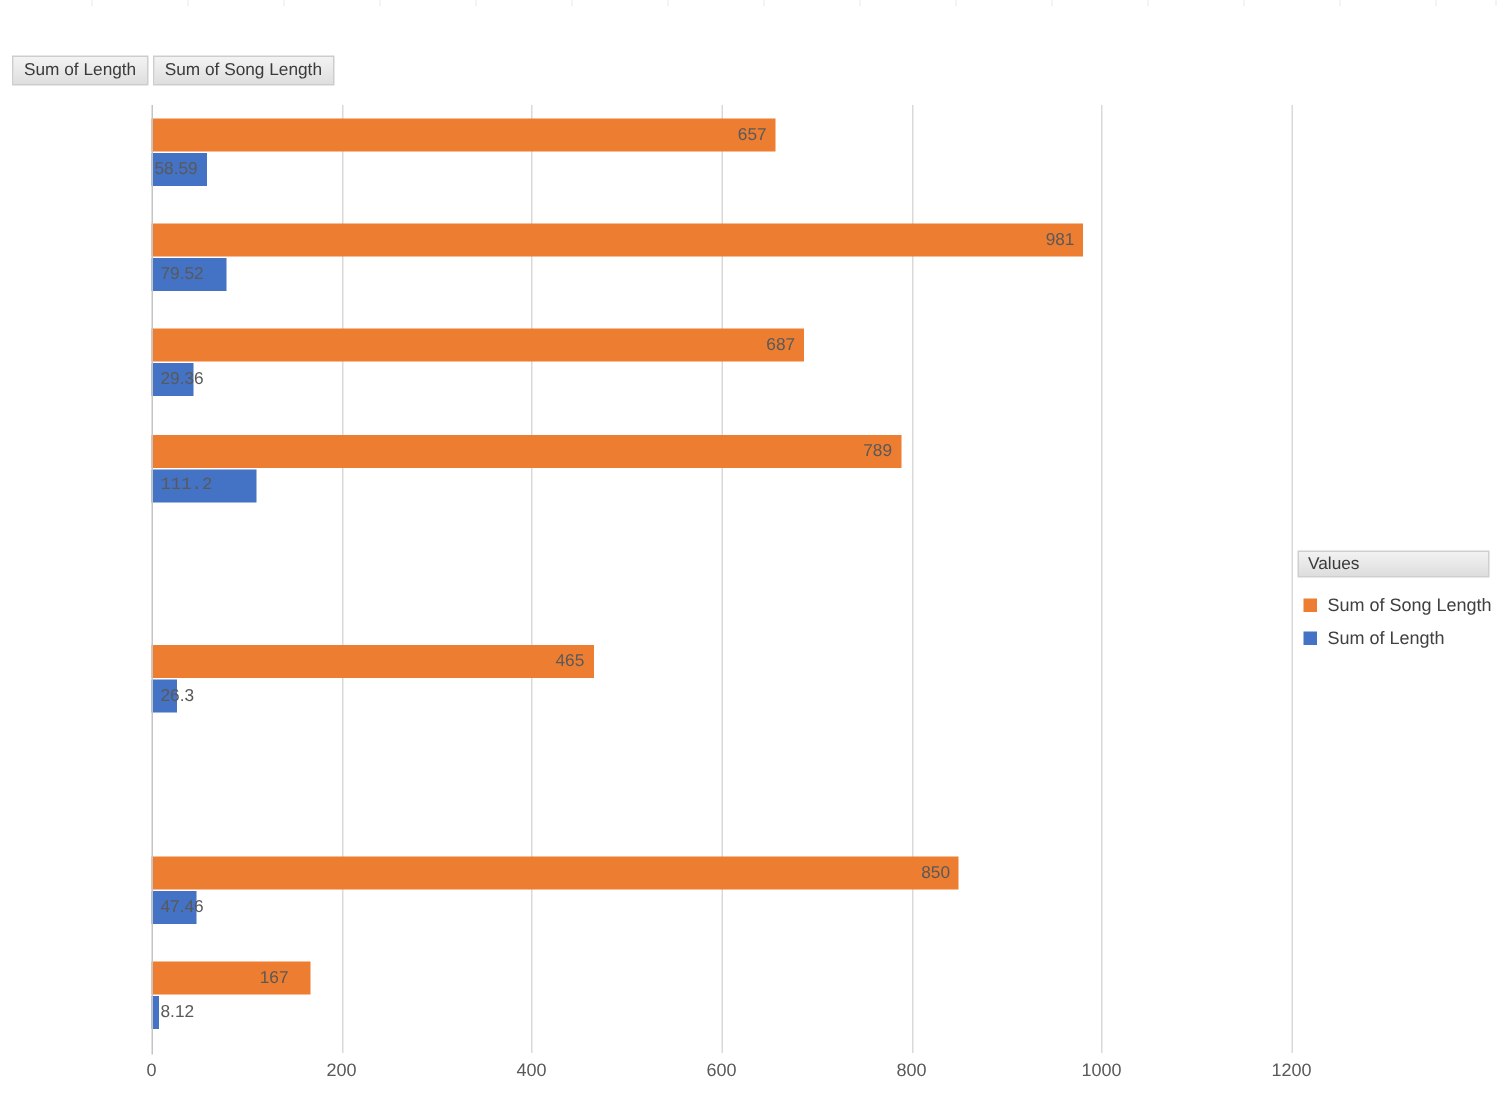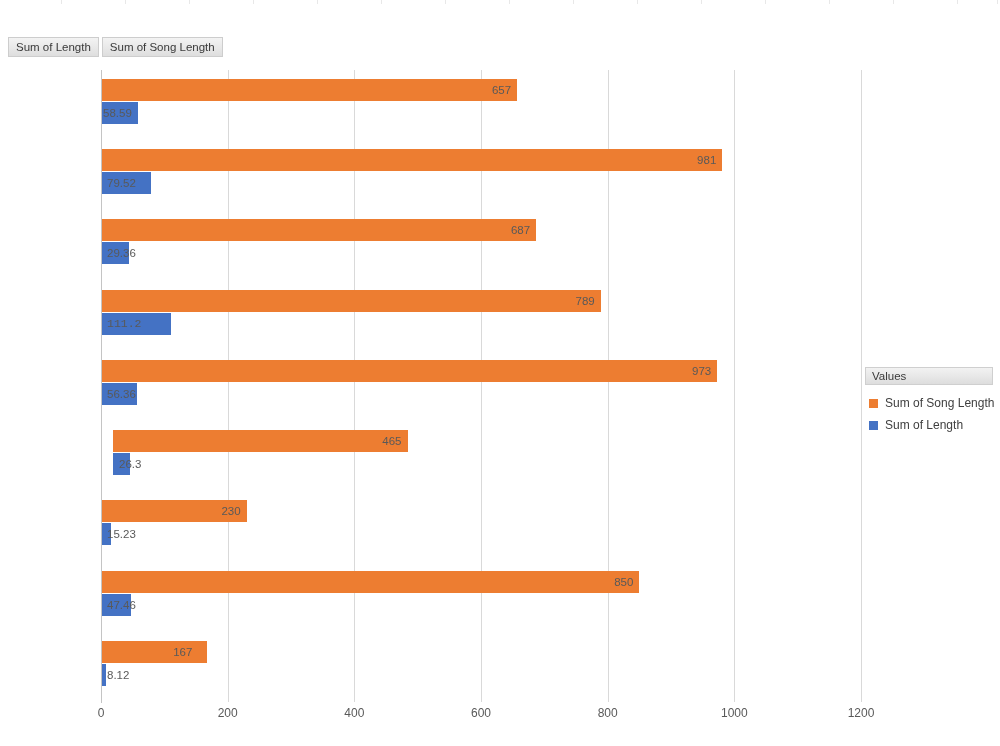--- a/index.html
+++ b/index.html
@@ -239,37 +239,25 @@
       <div class="bar-lbl song" style="left: 393.1px; width: 36px; text-align: right;">687</div>
       <div class="bar len" style="width: 28.3227px; background: rgb(68, 114, 196);"></div>
       <div class="bar-lbl len" style="left: 6px;">29.36</div>
     </div>
     <div class="cat-row" style="top: 210.667px; height: 70.2222px;">
       <div class="bar song" style="width: 499.7px; background: rgb(237, 125, 49);"></div>
       <div class="bar-lbl song" style="left: 457.7px; width: 36px; text-align: right;">789</div>
       <div class="bar len" style="width: 70.4267px; background: rgb(68, 114, 196);"></div>
       <div class="bar-lbl len" style="left: 6px; font-family: Liberation Mono, monospace;">111.2</div>
     </div>
-    <div class="cat-row" style="top: 280.889px; height: 70.2222px;">
-      <div class="bar song" style="width: 616.233px; background: rgb(237, 125, 49);"></div>
-      <div class="bar-lbl song" style="left: 574.233px; width: 36px; text-align: right;">973</div>
-      <div class="bar len" style="width: 35.6947px; background: rgb(68, 114, 196);"></div>
-      <div class="bar-lbl len" style="left: 6px;">56.36</div>
-    </div>
-    <div class="cat-row" style="top: 351.111px; height: 70.2222px; margin-left: 12px;">
+    <div class="cat-row" style="top: 351.111px; height: 70.2222px;">
       <div class="bar song" style="width: 294.5px; background: rgb(237, 125, 49);"></div>
       <div class="bar-lbl song" style="left: 252.5px; width: 36px; text-align: right;">465</div>
       <div class="bar len" style="width: 16.6567px; background: rgb(68, 114, 196);"></div>
       <div class="bar-lbl len" style="left: 6px;">26.3</div>
-    </div>
-    <div class="cat-row" style="top: 421.333px; height: 70.2222px;">
-      <div class="bar song" style="width: 145.667px; background: rgb(237, 125, 49);"></div>
-      <div class="bar-lbl song" style="left: 103.667px; width: 36px; text-align: right;">230</div>
-      <div class="bar len" style="width: 9.64567px; background: rgb(68, 114, 196);"></div>
-      <div class="bar-lbl len" style="left: 6px;">15.23</div>
     </div>
     <div class="cat-row" style="top: 491.556px; height: 70.2222px;">
       <div class="bar song" style="width: 538.333px; background: rgb(237, 125, 49);"></div>
       <div class="bar-lbl song" style="left: 496.333px; width: 36px; text-align: right;">850</div>
       <div class="bar len" style="width: 30.058px; background: rgb(68, 114, 196);"></div>
       <div class="bar-lbl len" style="left: 6px;">47.46</div>
     </div>
     <div class="cat-row" style="top: 561.778px; height: 70.2222px;">
       <div class="bar song" style="width: 105.767px; background: rgb(237, 125, 49);"></div>
       <div class="bar-lbl song" style="left: 63.7667px; width: 36px; text-align: center;">167</div>

